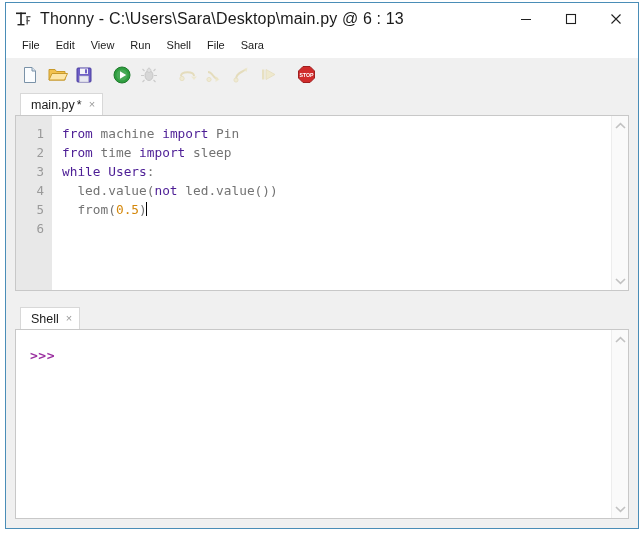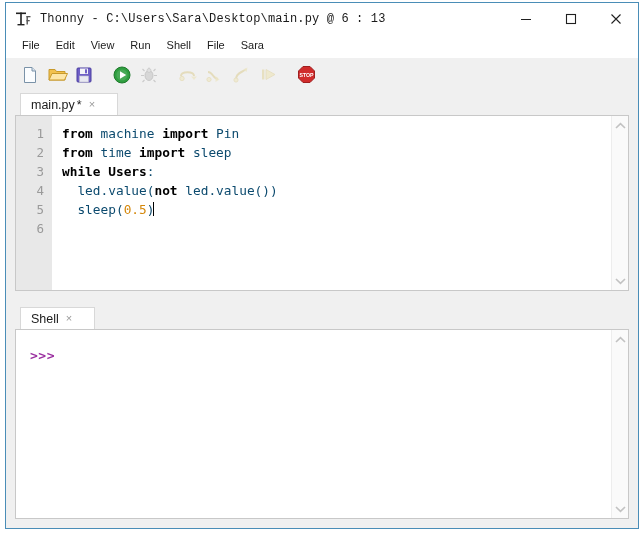--- a/index.html
+++ b/index.html
@@ -42,25 +42,25 @@
   .app-icon {
     width: 17px;
     height: 17px;
     margin-left: 9px;
     margin-right: 8px;
     flex: 0 0 auto;
     position: relative;
     top: 1px;
   }
   .title-text {
-    font-size: 12px;
+    font-size: 16px;
     color: #1a1a1a;
     letter-spacing: 0.15px;
     white-space: nowrap;
-    font-family: Liberation Mono, monospace;
+    font-family: Liberation Sans, sans-serif;
   }
   .win-controls {
     position: absolute;
     right: 0;
     top: 0;
     height: 31px;
     display: flex;
     align-items: center;
   }
   .win-btn {
@@ -127,21 +127,21 @@
     display: flex;
     align-items: flex-end;
     flex: 0 0 auto;
     padding-left: 5px;
   }
   .tab {
     height: 22px;
     background: #ffffff;
     display: flex;
     align-items: center;
-    padding: 0 22px 0 10px;
+    padding: 0 7px 0 10px;
     font-size: 12.5px;
     color: #1c1c1c;
     border: 1px solid #d8d8d8;
     border-bottom: none;
     box-sizing: border-box;
     white-space: nowrap;
   }
   .tab-label { font-family: "Liberation Sans", sans-serif; }
   .tab-dirty { margin-left: 2px; }
   .tab-close {
@@ -189,23 +189,23 @@
     overflow: hidden;
     background: #ffffff;
   }
   .codeline {
     font-family: "DejaVu Sans Mono", monospace;
     font-size: 12.8px;
     line-height: 19px;
     color: #101010;
     white-space: pre;
   }
-  .kw   { color: #000000; font-weight: bold; }
+  .kw   { color: #4c1d95; font-weight: normal; }
   .num  { color: #d4870a; }
-  .plain{ color: #0c4a6e; }
+  .plain{ color: #737373; }
   .caret {
     display: inline-block;
     width: 1px;
     height: 14px;
     background: #000;
     vertical-align: -2px;
     margin-left: -1px;
   }
 
   
@@ -418,21 +418,21 @@
         <div class="lineno">4</div>
         <div class="lineno">5</div>
         <div class="lineno">6</div>
       </div>
 
       <div class="codearea" id="codearea">
           <div class="codeline"><span class="kw">from</span><span class="plain"> machine </span><span class="kw">import</span><span class="plain"> Pin</span></div>
           <div class="codeline"><span class="kw">from</span><span class="plain"> time </span><span class="kw">import</span><span class="plain"> sleep</span></div>
           <div class="codeline"><span class="kw">while</span><span class="plain"> </span><span class="kw">Users</span><span class="plain">:</span></div>
           <div class="codeline"><span class="plain">  led.value(</span><span class="kw">not</span><span class="plain"> led.value())</span></div>
-          <div class="codeline"><span class="plain">  sleep(</span><span class="num">0.5</span><span class="plain">)</span><span class="caret"></span></div>
+          <div class="codeline"><span class="plain">  from(</span><span class="num">0.5</span><span class="plain">)</span><span class="caret"></span></div>
         </div>
 
       <div class="vscroll">
         <span class="sb-arrow">
           <svg width="11" height="8" viewBox="0 0 11 8">
               <path d="M1,6 L5.5,1.6 L10,6" fill="none" stroke="#c2c2c2" stroke-width="1.6"></path>
             </svg>
         </span>
         <span class="sb-track"></span>
         <span class="sb-arrow">

